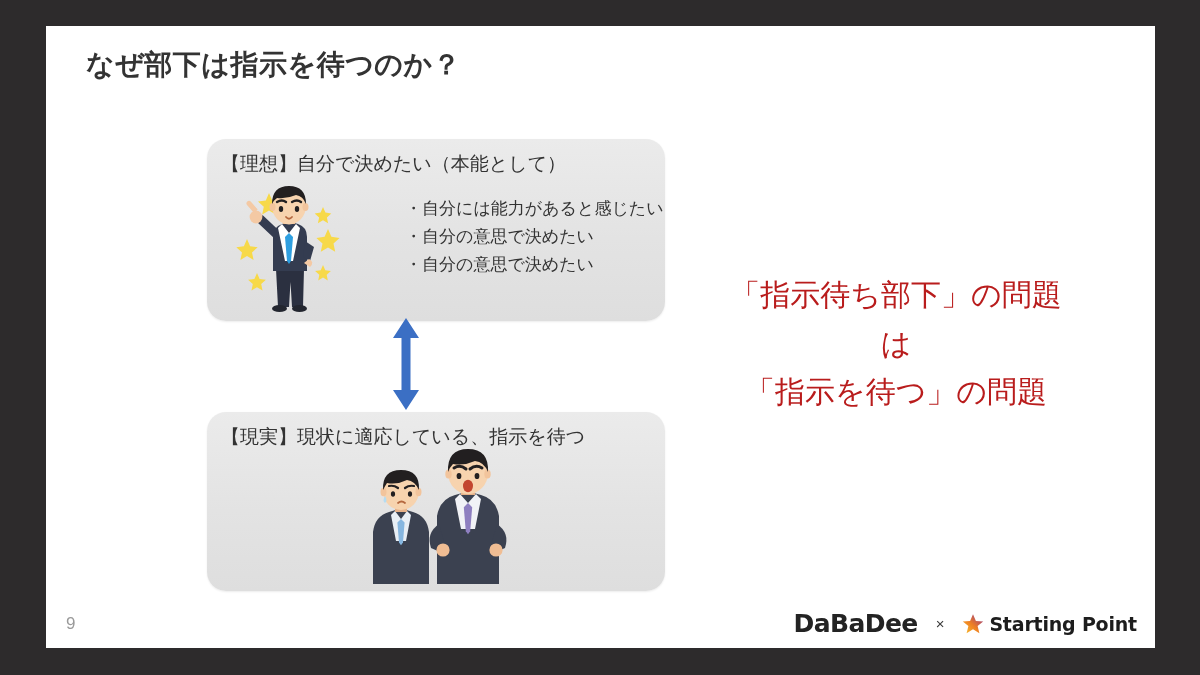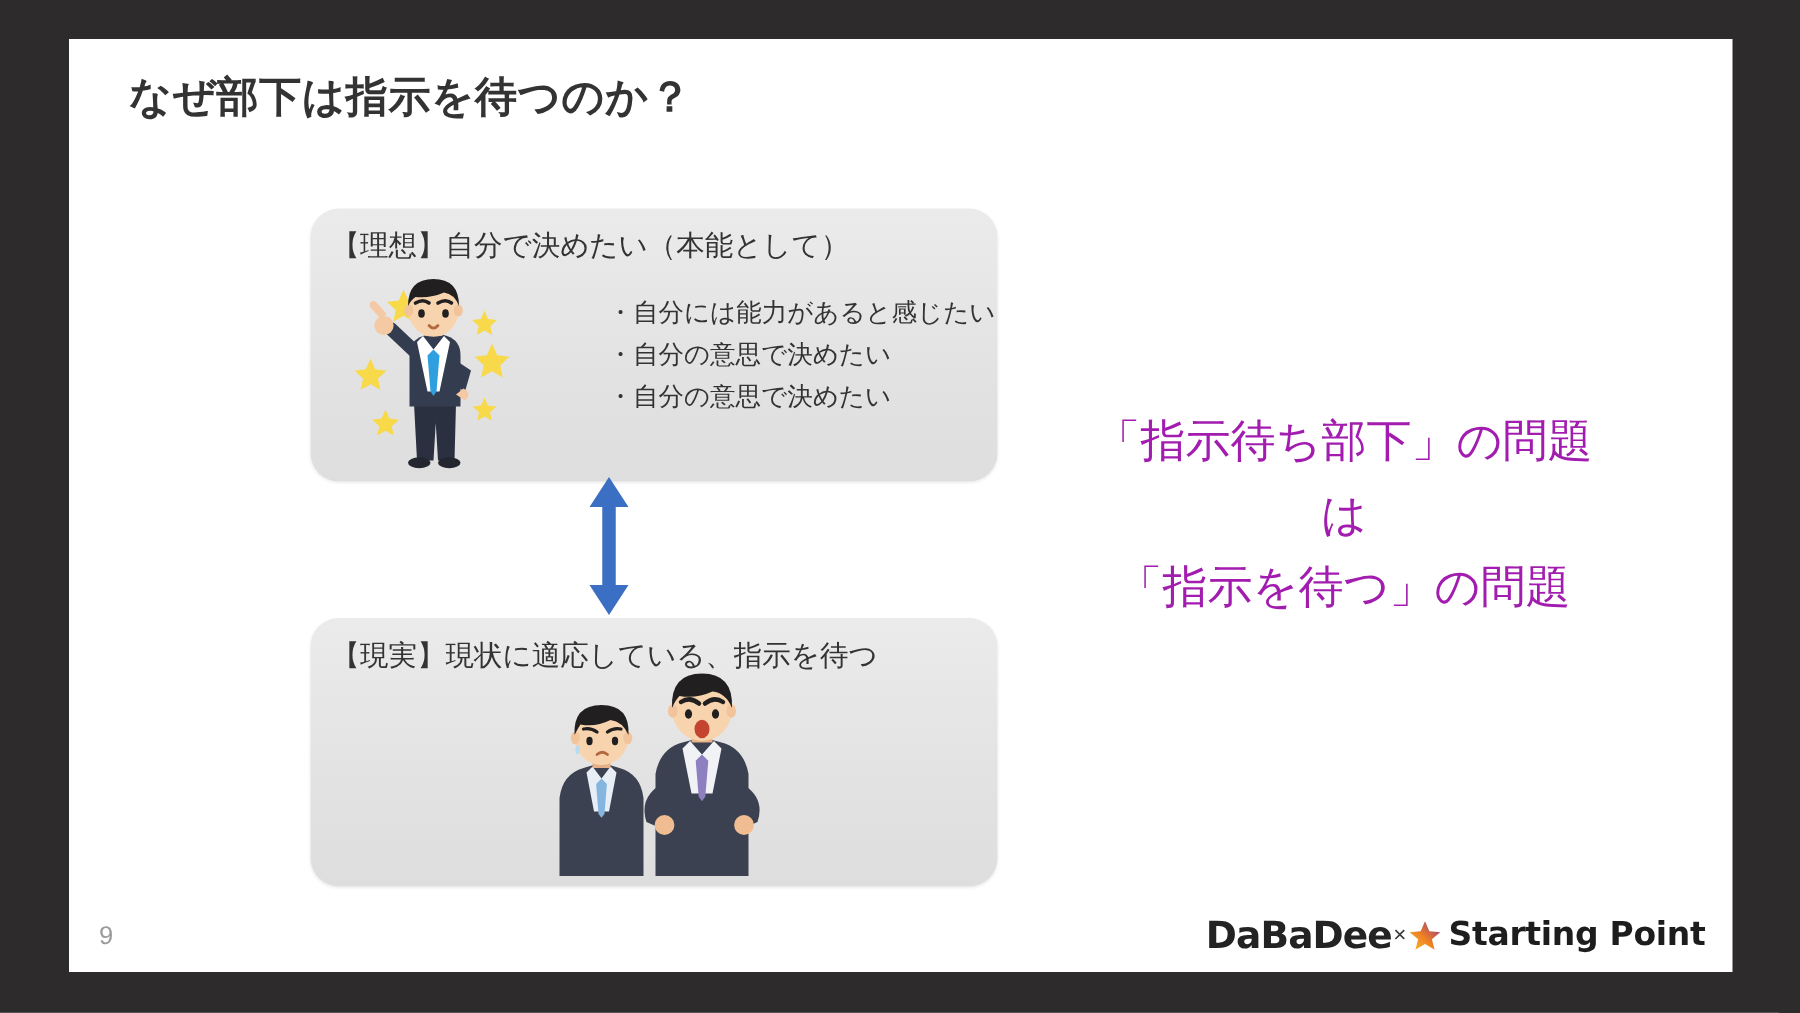--- a/index.html
+++ b/index.html
@@ -107,21 +107,21 @@
     height: 96px;
   }
 
   
   .blue-message {
     position: absolute;
     left: 610px;
     top: 245px;
     width: 480px;
     text-align: center;
-    color: #a21caf;
+    color: #b91c1c;
     font-size: 30px;
     line-height: 1.62;
     font-weight: 500;
   }
   .blue-message .ln { display: block; white-space: nowrap; }
 
   
   .page-number {
     position: absolute;
     left: 20px;
@@ -130,41 +130,41 @@
     color: #9a9a9a;
   }
 
   
   .footer-logos {
     position: absolute;
     right: 18px;
     bottom: 10px;
     display: flex;
     align-items: center;
-    gap: 1px;
+    gap: 18px;
   }
   .logo-dabadee {
     font-family: "DejaVu Sans", sans-serif;
     font-size: 25px;
     font-weight: bold;
     color: #232323;
     letter-spacing: -0.6px;
   }
   .logo-x {
     font-size: 15px;
     color: #3a3a3a;
   }
   .logo-sp-wrap {
     display: flex;
     align-items: center;
     gap: 5px;
   }
   .logo-startingpoint {
     font-family: "DejaVu Sans", sans-serif;
-    font-size: 22px;
+    font-size: 19px;
     font-weight: bold;
     color: #1d1d1d;
     font-style: normal;
     letter-spacing: -0.2px;
   }
 
   
   #illus-ideal {
     position: absolute;
     left: 18px;

